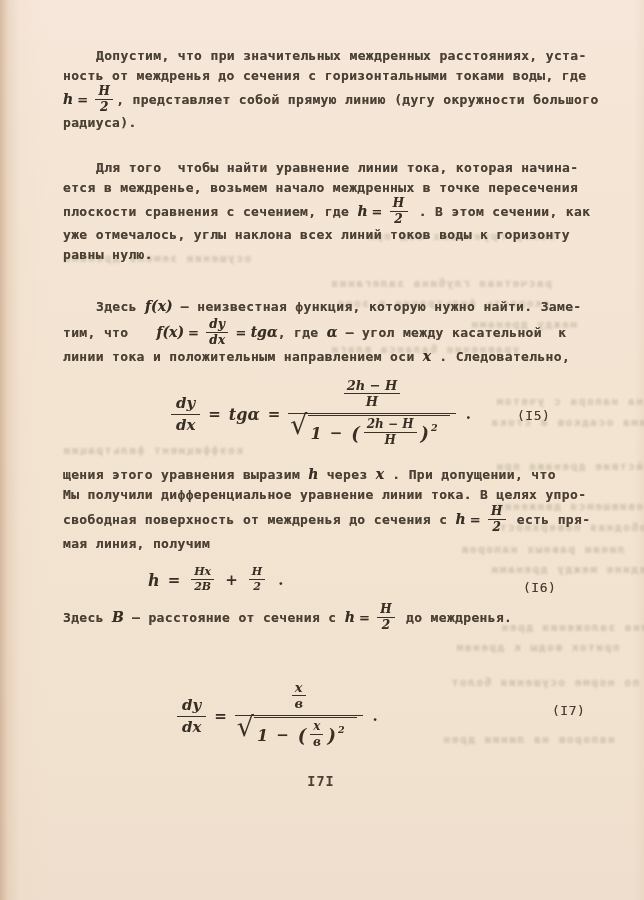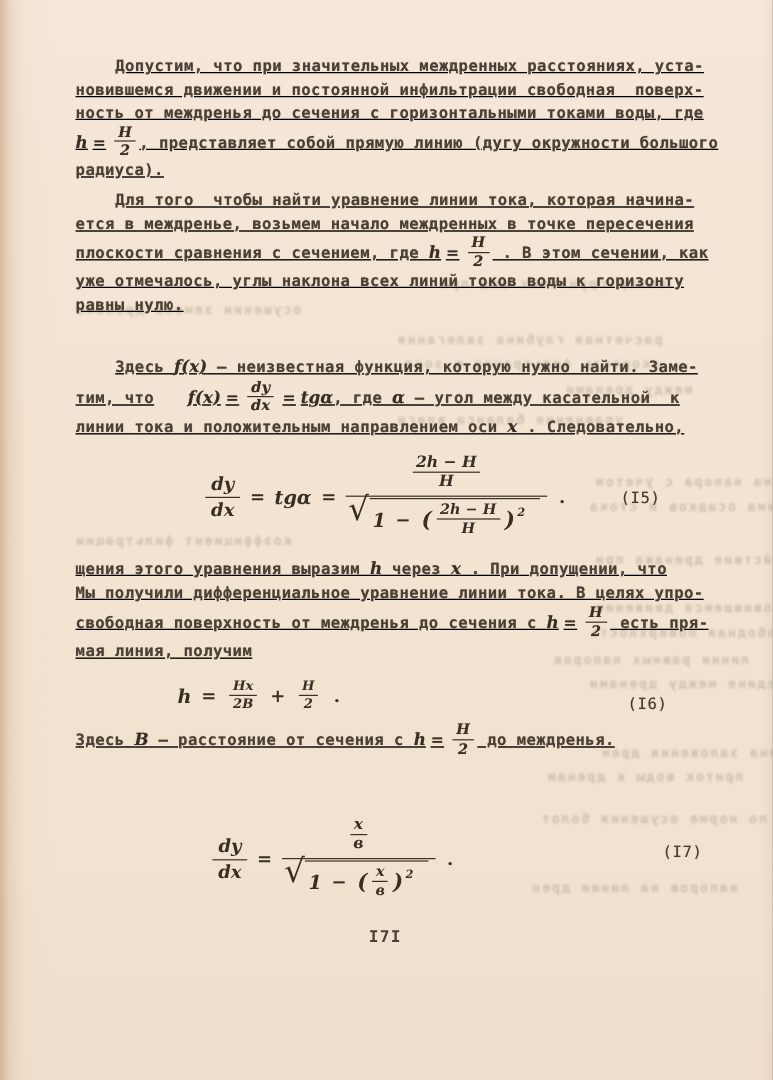--- a/index.html
+++ b/index.html
@@ -5,21 +5,21 @@
   html,body{margin:0;padding:0;background:#888;}
   #page{
     position:relative;width:644px;height:900px;overflow:hidden;
     background:
       linear-gradient(90deg, rgba(188,150,116,0.55) 0px, rgba(216,188,158,0.38) 8px, rgba(236,216,192,0.18) 20px, rgba(0,0,0,0) 46px),
       linear-gradient(270deg, rgba(210,182,154,0.18) 0px, rgba(0,0,0,0) 10px),
       linear-gradient(180deg, #f7e7db 0%, #f4e5d5 16%, #f3e3d1 50%, #f1e1cf 82%, #efdecd 100%);
     font-family:"DejaVu Sans Mono",monospace;
   }
   
-  .para{position:absolute;left:63px;width:520px;text-decoration:underline;}
+  .para{position:absolute;left:63px;width:520px;}
   .tl{
     white-space:pre;height:19.5px;line-height:19.5px;
     font-family:"DejaVu Sans Mono",monospace;font-weight:700;
     font-size:13px;letter-spacing:0.35px;color:#4a4034;
     text-shadow:0 0 0.6px rgba(62,50,38,0.55);
   }
   .tl.fr{height:28px;line-height:28px;}
   .tl.h24{height:24px;line-height:24px;}
   .tl.h30{height:30px;line-height:30px;}
   .ind{padding-left:33px;}
@@ -86,21 +86,20 @@
   <div class="ghost" style="top:521px;left:490px">свободная поверхность</div>
   <div class="ghost" style="top:543px;left:460px">линии равных напоров</div>
   <div class="ghost" style="top:563px;left:490px">в середине между дренами</div>
   <div class="ghost" style="top:621px;left:500px">глубина заложения дрен</div>
   <div class="ghost" style="top:641px;left:455px">приток воды к дренам</div>
   <div class="ghost" style="top:676px;left:450px">по норме осушения болот</div>
   <div class="ghost" style="top:733px;left:442px">напоров на линии дрен</div>
 
   <div class="para" style="top:46px">
     <div class="tl ind">Допустим, что при значительных междренных расстояниях, уста-</div>
-    <div class="tl">новившемся движении и постоянной инфильтрации свободная  поверх-</div>
     <div class="tl">ность от междренья до сечения с горизонтальными токами воды, где</div>
     <div class="tl fr"><span class="mv">h</span><span class="meq">=</span><span class="ifr"><span class="fn">H</span><span class="fd">2</span></span><span class="seg">, представляет собой прямую линию (дугу окружности большого</span></div>
     <div class="tl">радиуса).</div>
   </div>
 
   <div class="para" style="top:158px">
     <div class="tl ind">Для того  чтобы найти уравнение линии тока, которая начина-</div>
     <div class="tl">ется в междренье, возьмем начало междренных в точке пересечения</div>
     <div class="tl fr"><span class="seg">плоскости сравнения с сечением, где </span><span class="mv">h</span><span class="meq">=</span><span class="ifr"><span class="fn">H</span><span class="fd">2</span></span><span class="seg"> . В этом сечении, как</span></div>
     <div class="tl">уже отмечалось, углы наклона всех линий токов воды к горизонту</div>

